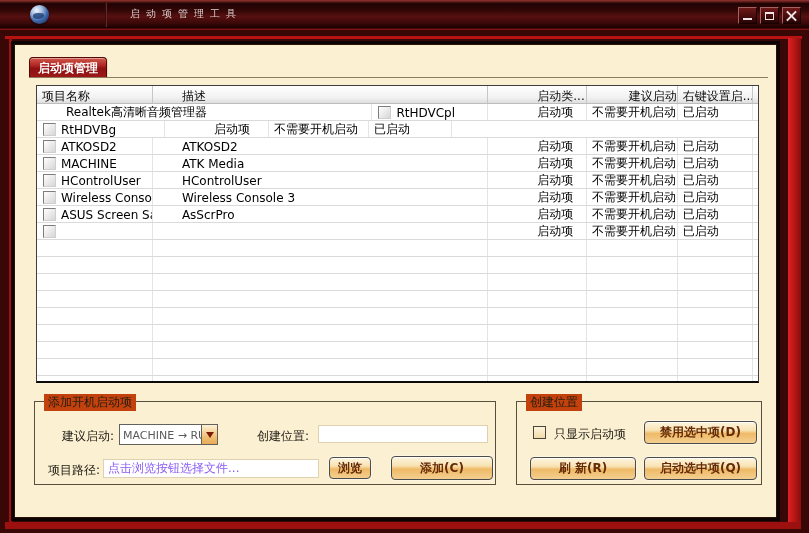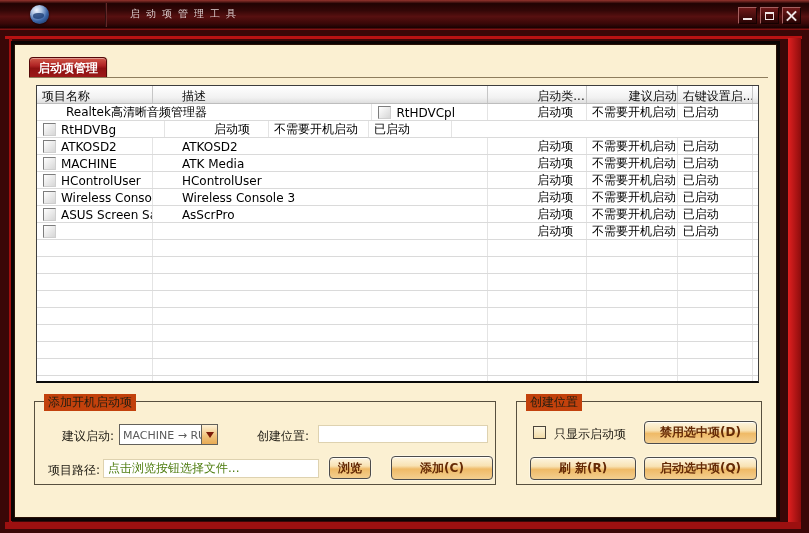--- a/index.html
+++ b/index.html
@@ -70,21 +70,21 @@
   .flabel { position:absolute; font-size:12px; color:#1d1a12; white-space:nowrap; }
 
   .combo { position:absolute; left:84px; top:22px; width:99px; height:21px; display:flex;
     background:#fff; border:1px solid #63615b; cursor:pointer; }
   .combo-text { flex:1; font-size:11px; color:#5a5a5a; padding:4px 0 0 3px; white-space:nowrap; overflow:hidden; }
   .combo-btn { width:16px; border-left:1px solid #63615b;
     background:linear-gradient(#fef2d6,#f0c179 60%,#e8ab54); display:flex; align-items:center; justify-content:center; }
   .combo-arrow { width:0; height:0; border:4px solid transparent; border-top:6px solid #7c1a08; margin-top:5px; }
 
   .tinput { position:absolute; background:#fff; border:1px solid #ded2b0; font-family:"DejaVu Sans",sans-serif;
-    font-size:12px; color:#4d7c0f; padding:1px 4px; }
+    font-size:12px; color:#8b5cf6; padding:1px 4px; }
 
   .btn { position:absolute; display:flex; align-items:center; justify-content:center;
     background:linear-gradient(180deg,#fdf5df 0%,#f8e2b3 40%,#efba67 55%,#f3cf90 100%);
     border:1px solid #4c4c4c; border-radius:4px; color:#652a06; font-size:12px; font-weight:bold;
     box-shadow:0 0 0 1px #fdf6e2, inset 0 1px 0 rgba(255,255,255,.7); cursor:pointer; white-space:nowrap; }
 
   .xcb { position:absolute; left:16px; top:24px; width:13px; height:13px;
     background:linear-gradient(#fdf5dc,#f2dca8); border:1px solid #4a443a; cursor:pointer; }
 </style>
 </head>

